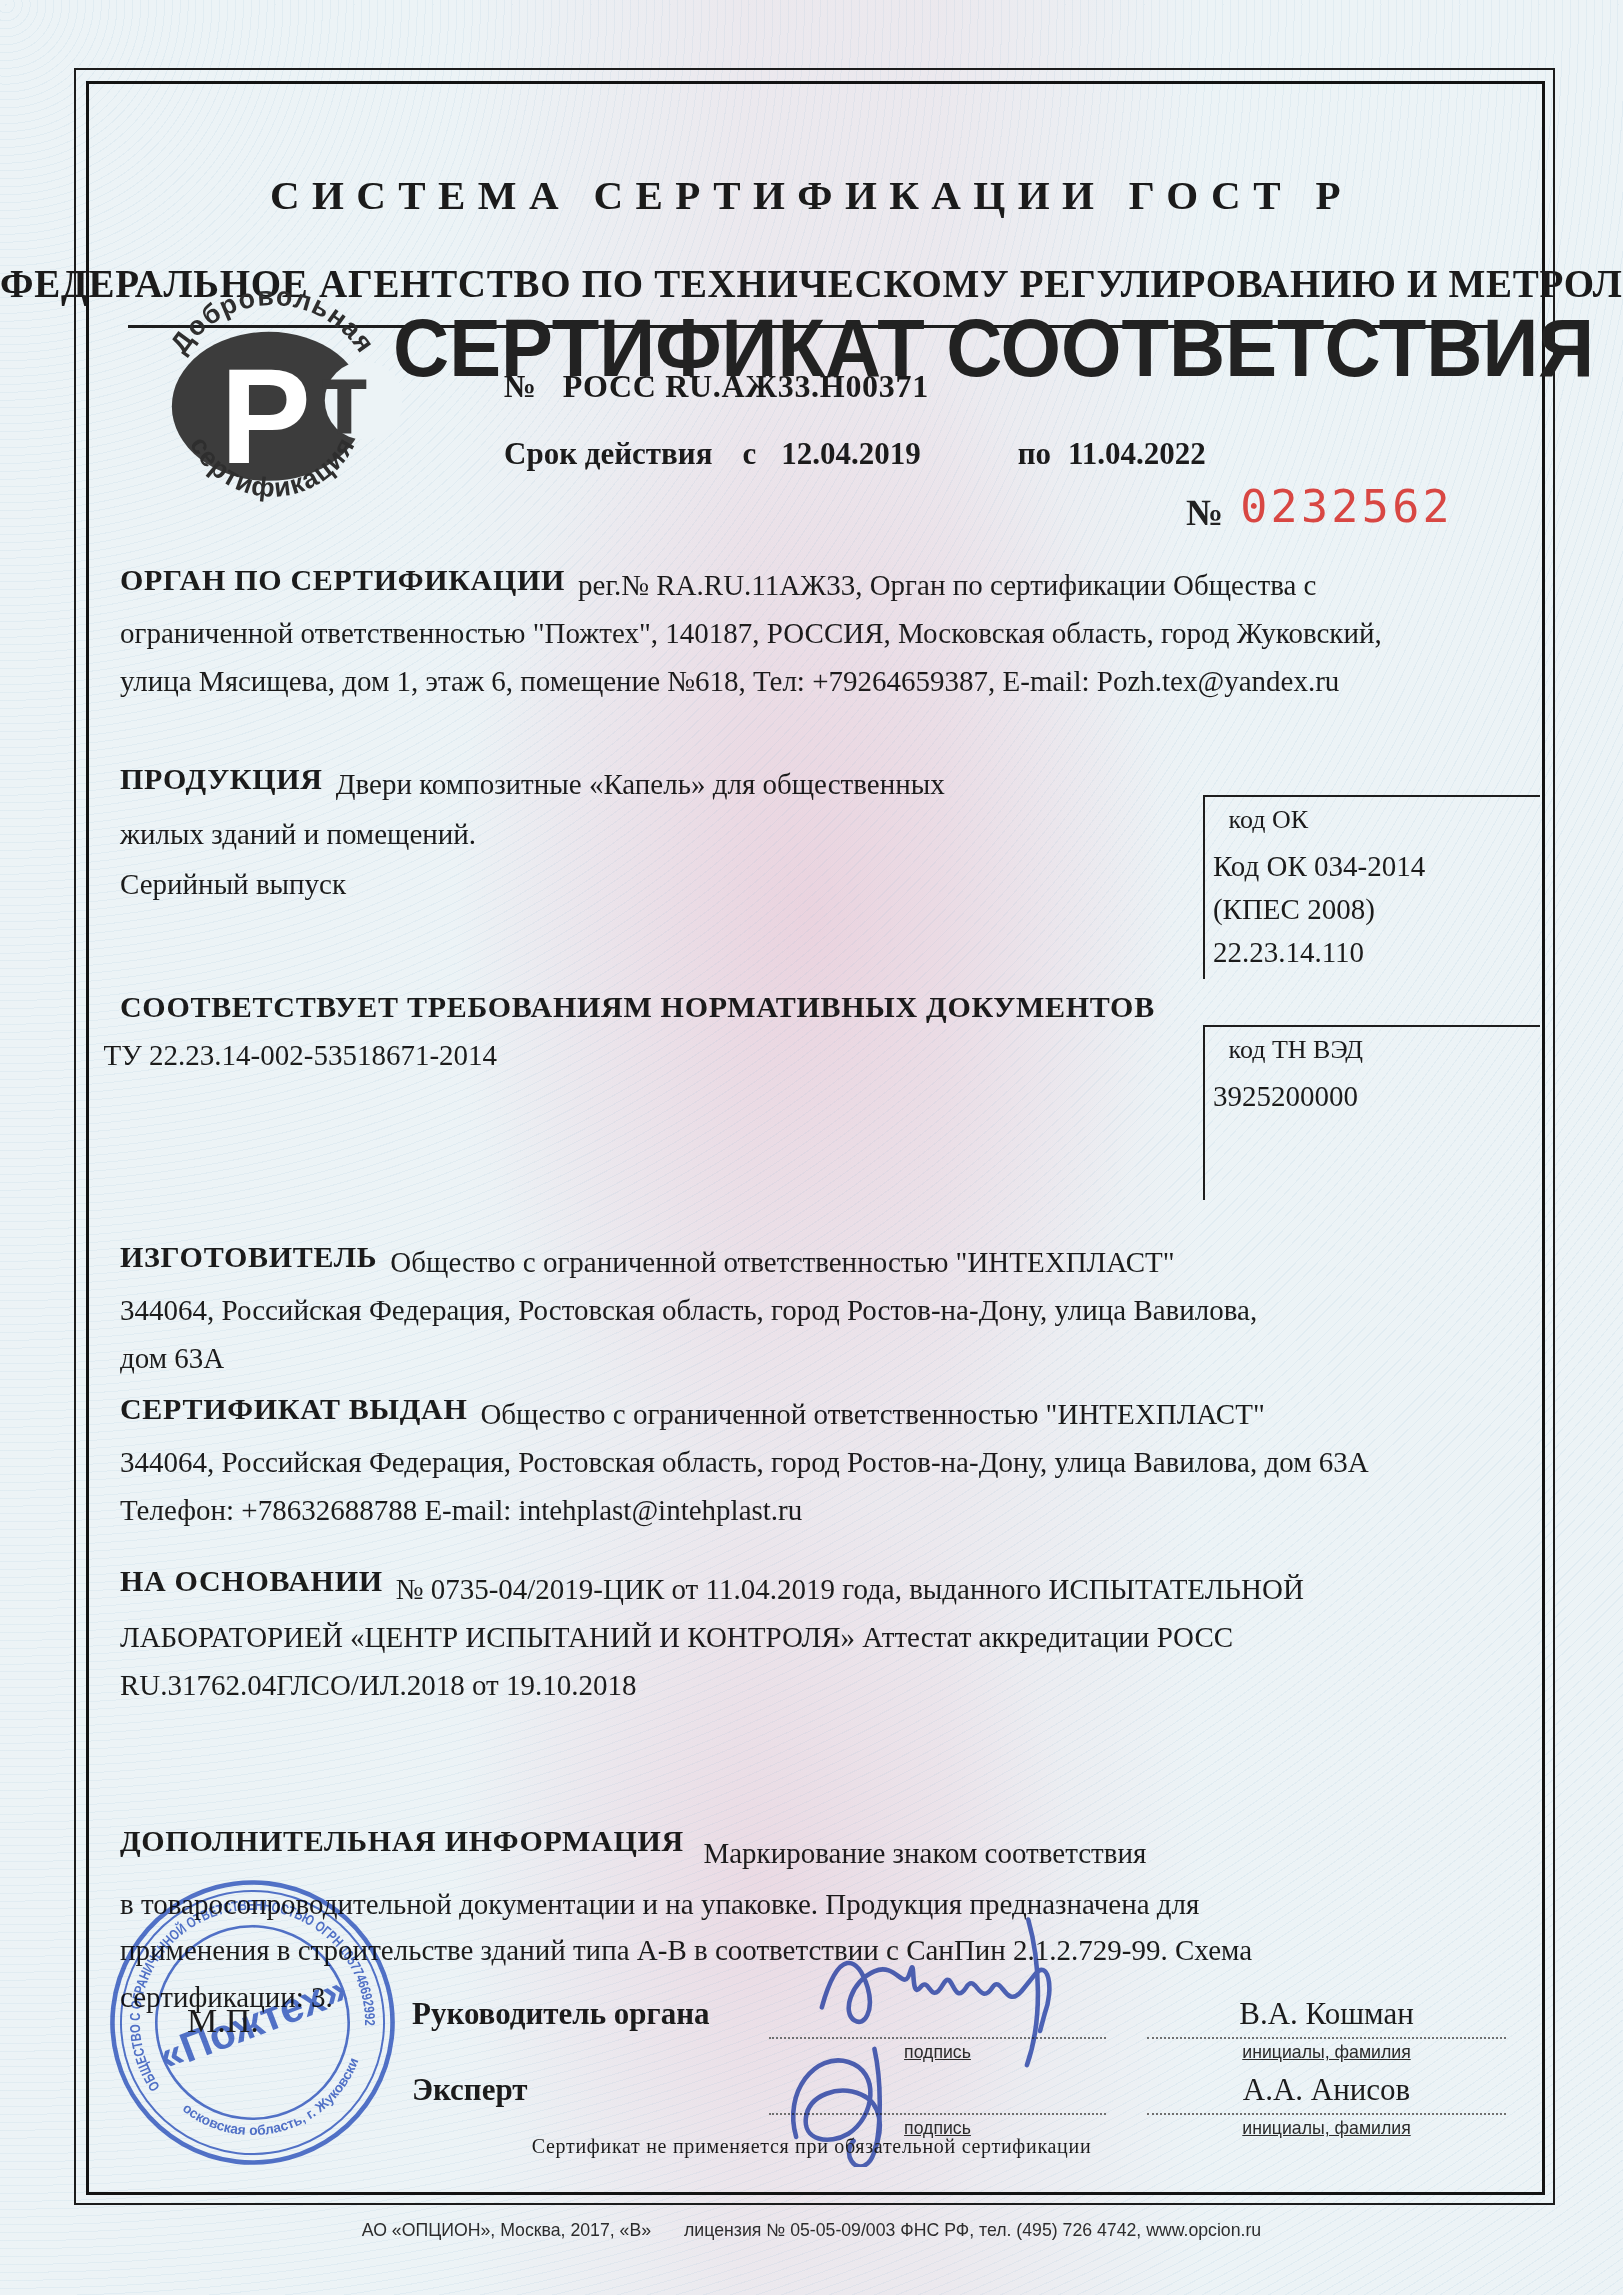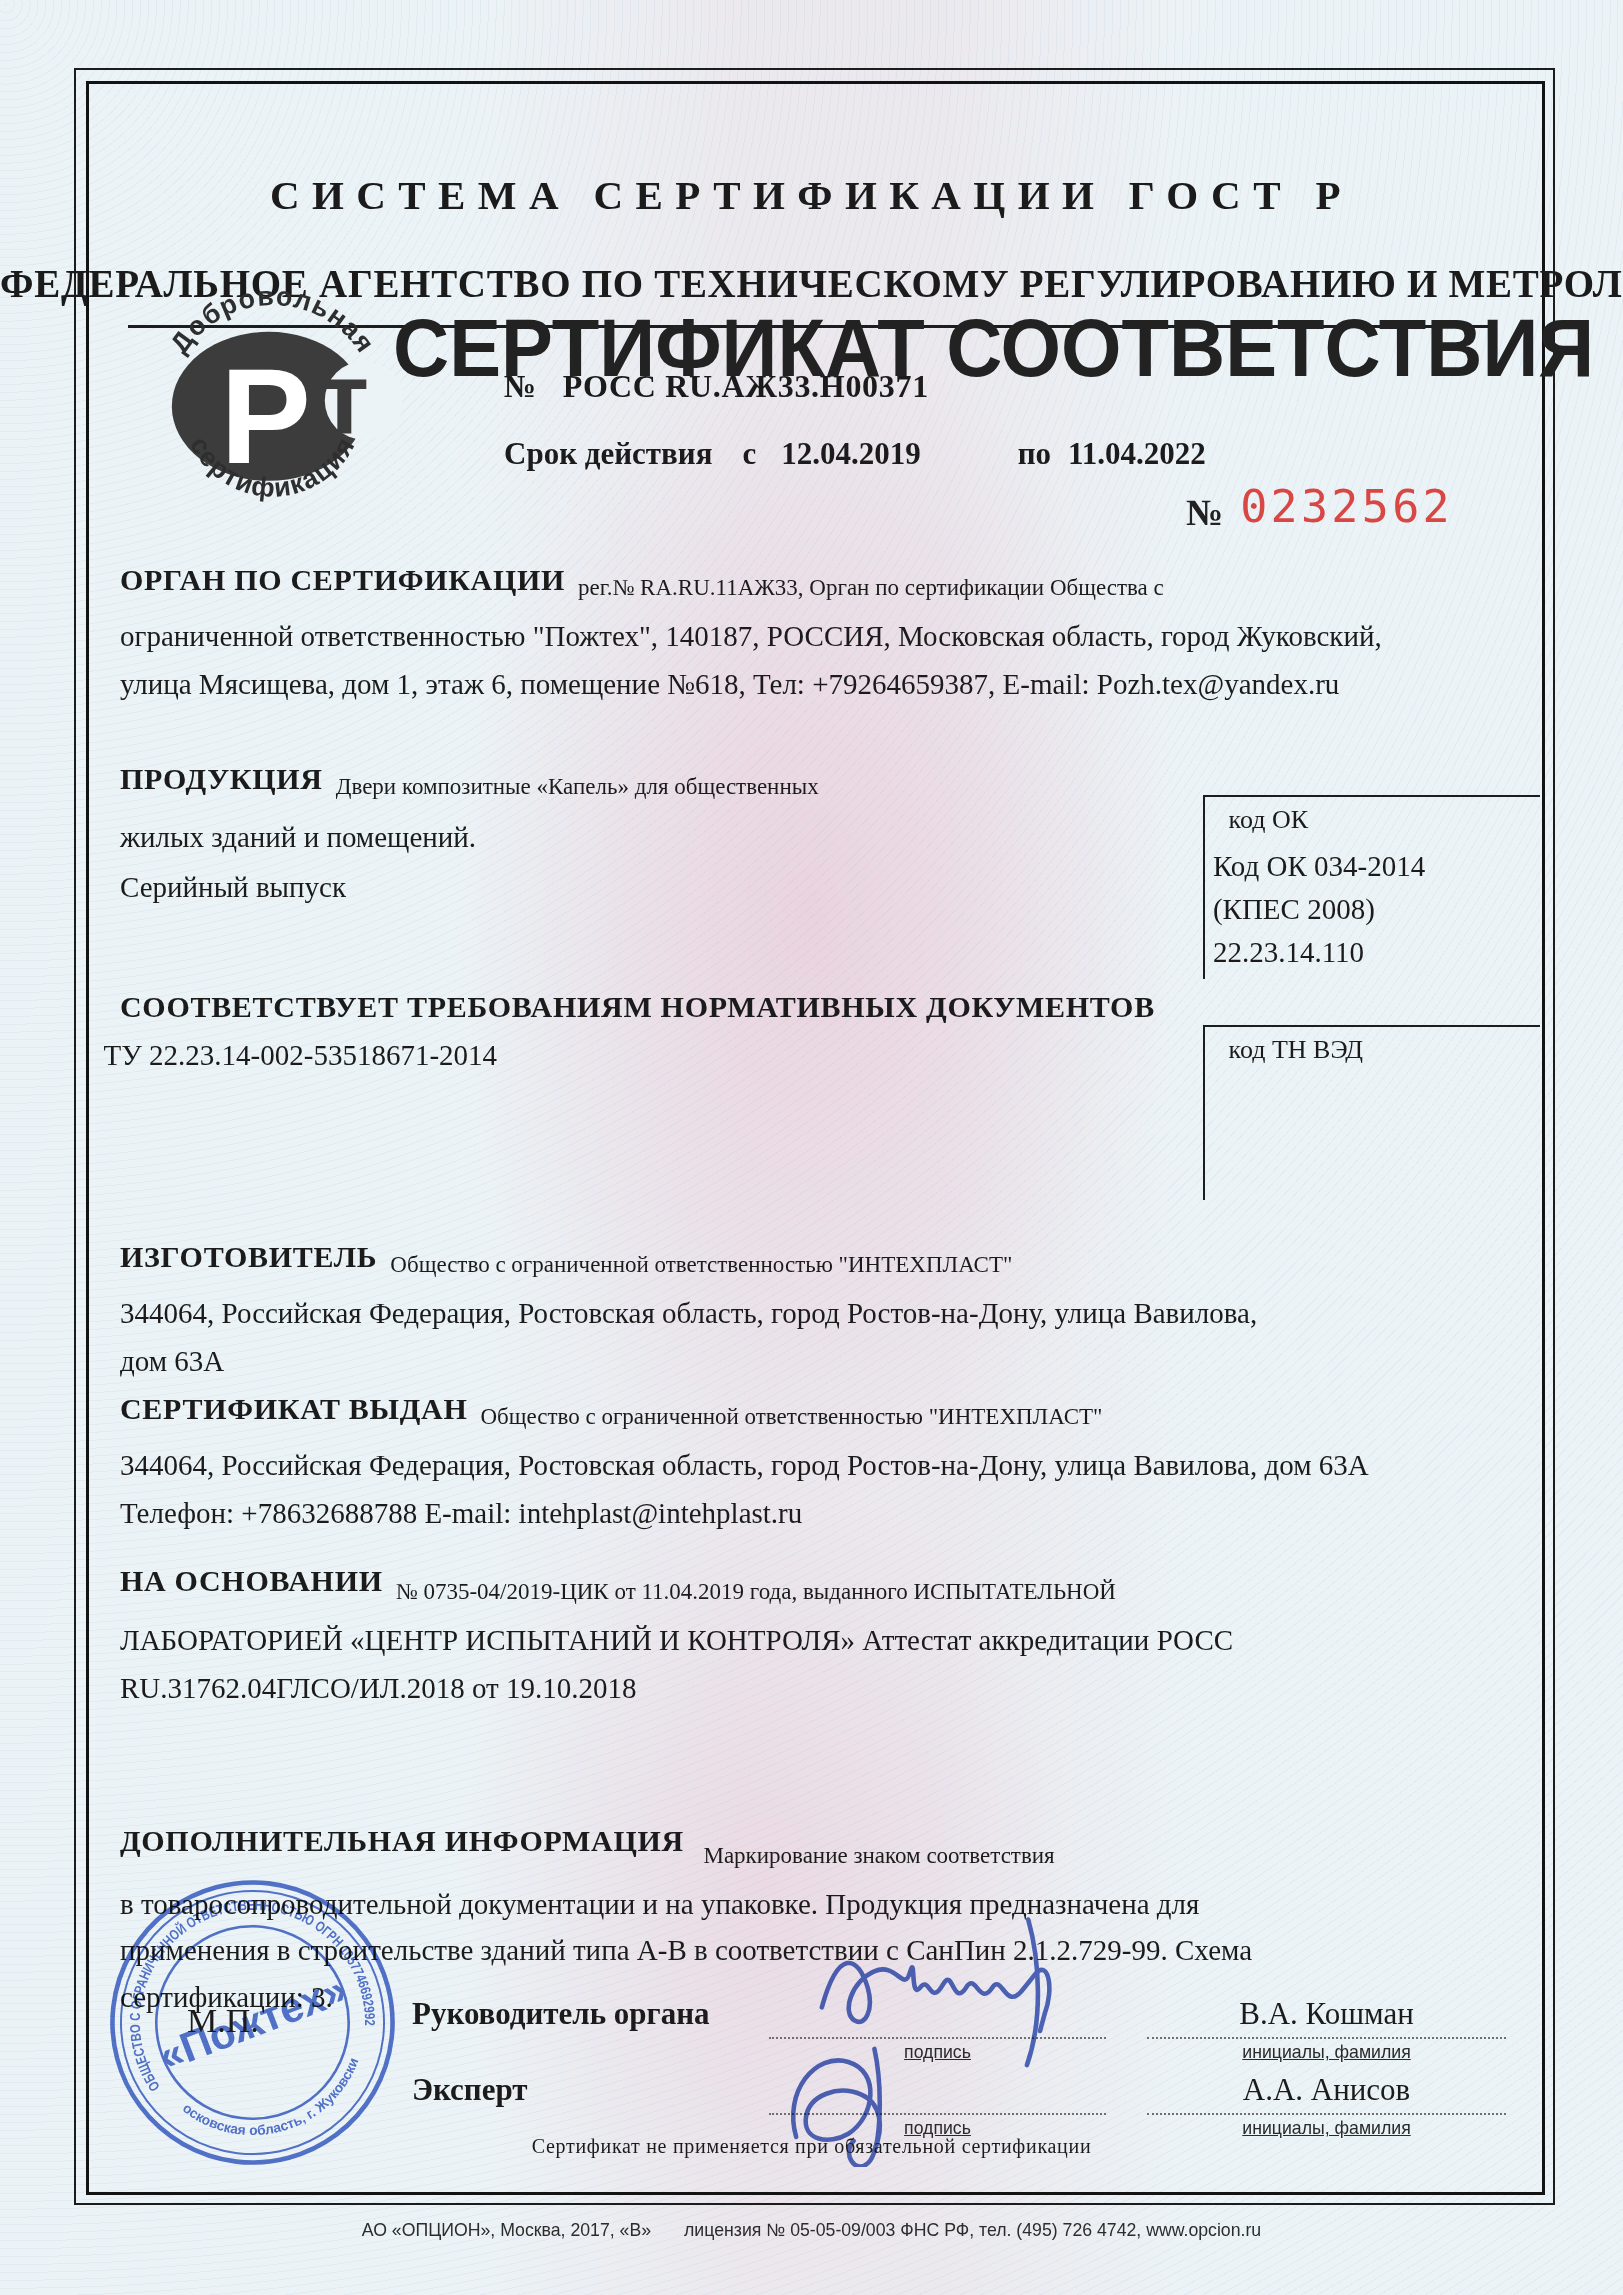--- a/index.html
+++ b/index.html
@@ -27,21 +27,21 @@
   .cert-no .v{margin-left:26px;}
   .validity{left:504px; top:436px; font-size:31px; font-weight:bold;}
   .validity .g1{margin-left:30px;} .validity .g2{margin-left:25px;}
   .validity .g3{margin-left:97px;} .validity .g4{margin-left:17px;}
   .blank-no{left:1186px; top:483px;}
   .blank-no .lab{font-size:37px; font-weight:bold; color:#222;}
   .blank-no .digits{font-family:"DejaVu Sans Mono",monospace; font-size:45px; color:#d84743;
      letter-spacing:3.3px; margin-left:17px; position:relative; top:-2.6px;}
   .sec{position:absolute; left:120px; line-height:48px;}
   .lbl{font-weight:bold; font-size:30px; letter-spacing:0.7px;}
-  .cont{font-size:23px; margin-left:13px; vertical-align:-4.6px;}
+  .cont{font-size:29px; margin-left:13px; vertical-align:-4.6px;}
   .bl{font-size:29px; white-space:nowrap;}
   .line{position:absolute; left:120px; font-size:29px; white-space:nowrap;}
   .codebox{position:absolute; left:1203px; border-top:2.6px solid #1d1d1d; border-left:2.6px solid #1d1d1d;}
   .codebox .clab{font-size:26px; padding:7.9px 0 0 23.6px;}
   .codebox .cval{font-size:29px; line-height:43px; padding:10.5px 0 0 7.9px;}
   .role{position:absolute; font-size:31px; font-weight:bold; left:412px;}
   .sigline{position:absolute; left:769px; width:337px; height:41px; border-bottom:2px dotted #6f6f6f;}
   .nline{position:absolute; left:1147px; width:359px; height:41px; border-bottom:2px dotted #6f6f6f; text-align:center; font-size:31px;}
   .cap{position:absolute; font-size:17.7px; font-family:"Liberation Sans","DejaVu Sans",sans-serif; color:#2a2a2a; text-align:center;text-decoration:underline;}
   .cap.s{left:769px; width:337px;}
@@ -118,20 +118,21 @@
     </div>
   </div>
 
   <div class="sec" style="top:983px;">
     <div class="bl"><span class="lbl">СООТВЕТСТВУЕТ ТРЕБОВАНИЯМ НОРМАТИВНЫХ ДОКУМЕНТОВ</span></div>
     <div class="bl" style="margin-left:-16.4px;">ТУ 22.23.14-002-53518671-2014</div>
   </div>
 
   <div class="codebox" style="top:1025px; width:335px; height:173px;">
     <div class="clab">код ТН ВЭД</div>
+    <div class="cval">3925200000</div>
   </div>
 
   <div class="sec" style="top:1233px;">
     <div class="bl"><span class="lbl">ИЗГОТОВИТЕЛЬ</span><span class="cont">Общество с ограниченной ответственностью "ИНТЕХПЛАСТ"</span></div>
     <div class="bl">344064, Российская Федерация, Ростовская область, город Ростов-на-Дону, улица Вавилова,</div>
     <div class="bl">дом 63А</div>
   </div>
 
   <div class="sec" style="top:1385px;">
     <div class="bl"><span class="lbl">СЕРТИФИКАТ ВЫДАН</span><span class="cont">Общество с ограниченной ответственностью "ИНТЕХПЛАСТ"</span></div>

